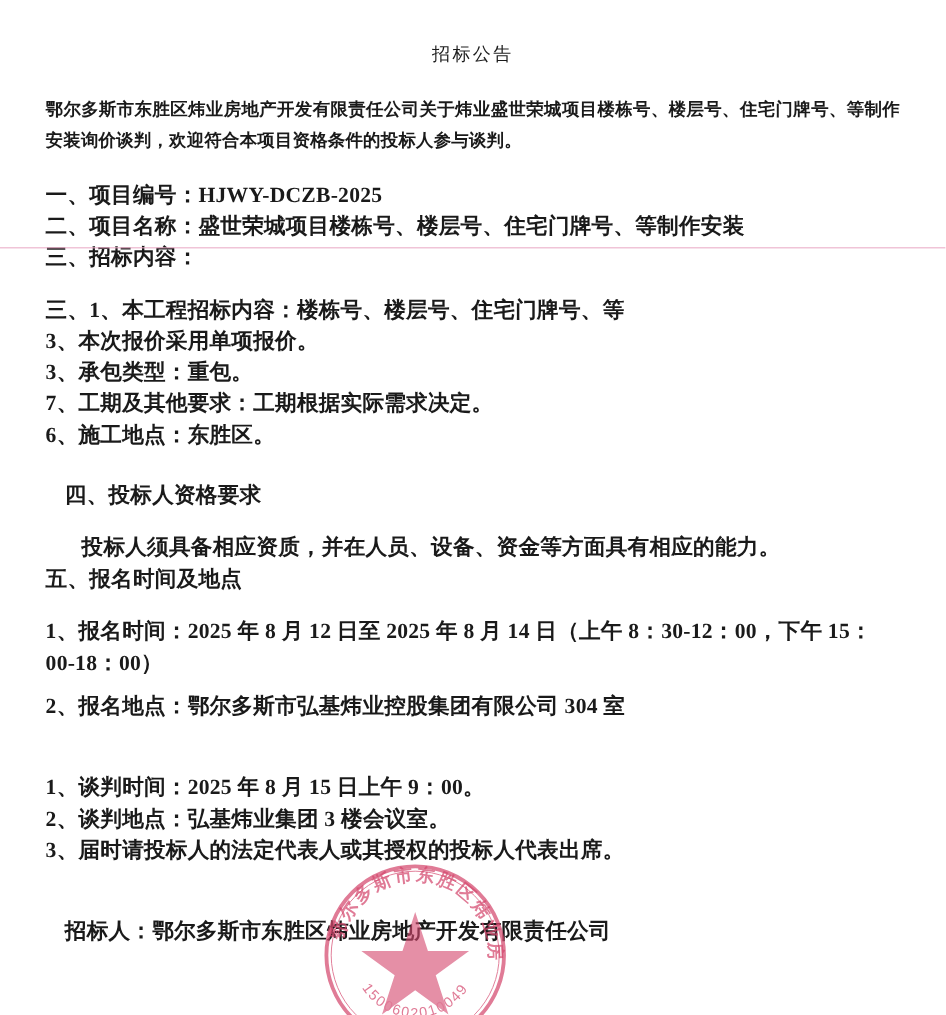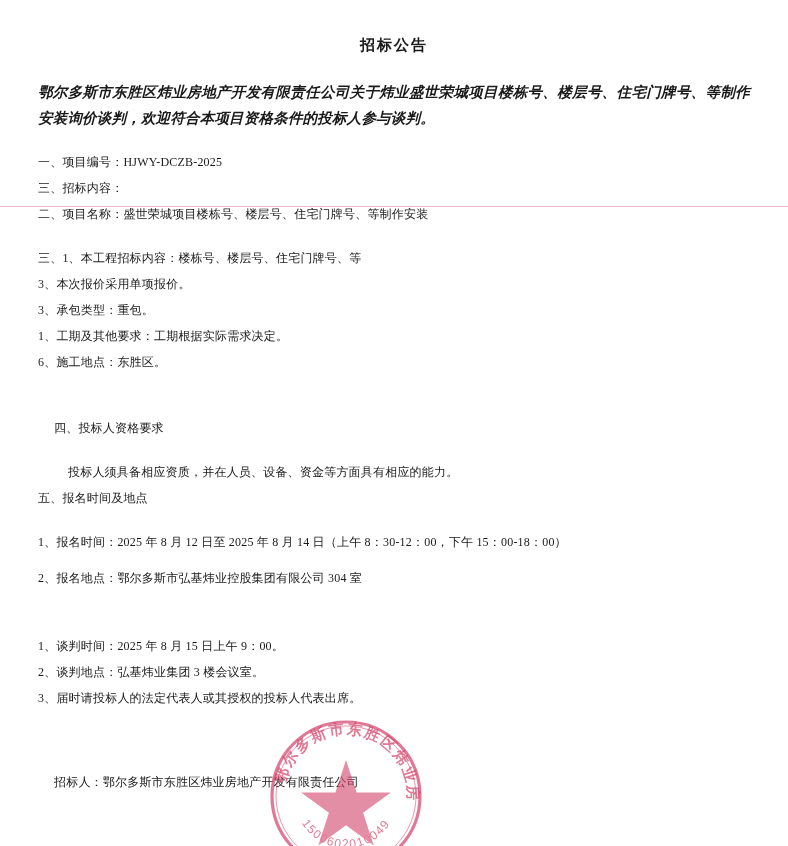--- a/index.html
+++ b/index.html
@@ -18,48 +18,46 @@
   .page {
     position: relative;
     width: 788px;
     height: 846px;
     box-sizing: border-box;
     padding: 0 38px;
   }
   .doc-title {
     text-align: center;
     font-size: 15px;
-    font-weight: 700;
+    font-weight: 400;
     letter-spacing: 2px;
     margin-top: 36px;
     margin-bottom: 0;
   }
   .para {
     font-size: 14.5px;
     line-height: 26px;
     text-align: justify;
     margin: 0;
     letter-spacing: 0.2px;
   }
   .intro {
     margin-top: 24px;
     text-indent: 0;
     font-weight: 600;
-    font-style: italic;
   }
   .line {
-    font-size: 12px;
+    font-size: 18px;
     line-height: 26px;
-    font-weight: 400;
+    font-weight: 700;
     margin: 0;
     letter-spacing: 0.2px;
   }
   .line.indent1 {
     padding-left: 16px;
-    margin-top: 16px;
   }
   .line.indent2 {
     padding-left: 30px;
   }
   .gap-sm { height: 10px; }
   .gap-md { height: 18px; }
   .gap-lg { height: 24px; }
 
   .pink-rule {
     position: absolute;
@@ -89,29 +87,29 @@
 
   <div class="pink-rule"></div>
 
   <div class="doc-title">招标公告</div>
 
   <p class="para intro">鄂尔多斯市东胜区炜业房地产开发有限责任公司关于炜业盛世荣城项目楼栋号、楼层号、住宅门牌号、等制作安装询价谈判，欢迎符合本项目资格条件的投标人参与谈判。</p>
 
   <div class="gap-md"></div>
 
   <div class="line">一、项目编号：HJWY-DCZB-2025</div>
+  <div class="line">二、项目名称：盛世荣城项目楼栋号、楼层号、住宅门牌号、等制作安装</div>
   <div class="line">三、招标内容：</div>
-  <div class="line">二、项目名称：盛世荣城项目楼栋号、楼层号、住宅门牌号、等制作安装</div>
 
   <div class="gap-md"></div>
 
   <div class="line">三、1、本工程招标内容：楼栋号、楼层号、住宅门牌号、等</div>
   <div class="line">3、本次报价采用单项报价。</div>
   <div class="line">3、承包类型：重包。</div>
-  <div class="line">1、工期及其他要求：工期根据实际需求决定。</div>
+  <div class="line">7、工期及其他要求：工期根据实际需求决定。</div>
   <div class="line">6、施工地点：东胜区。</div>
 
   <div class="gap-lg"></div>
 
   <div class="line indent1">四、投标人资格要求</div>
 
   <div class="gap-md"></div>
 
   <div class="line indent2">投标人须具备相应资质，并在人员、设备、资金等方面具有相应的能力。</div>
 

